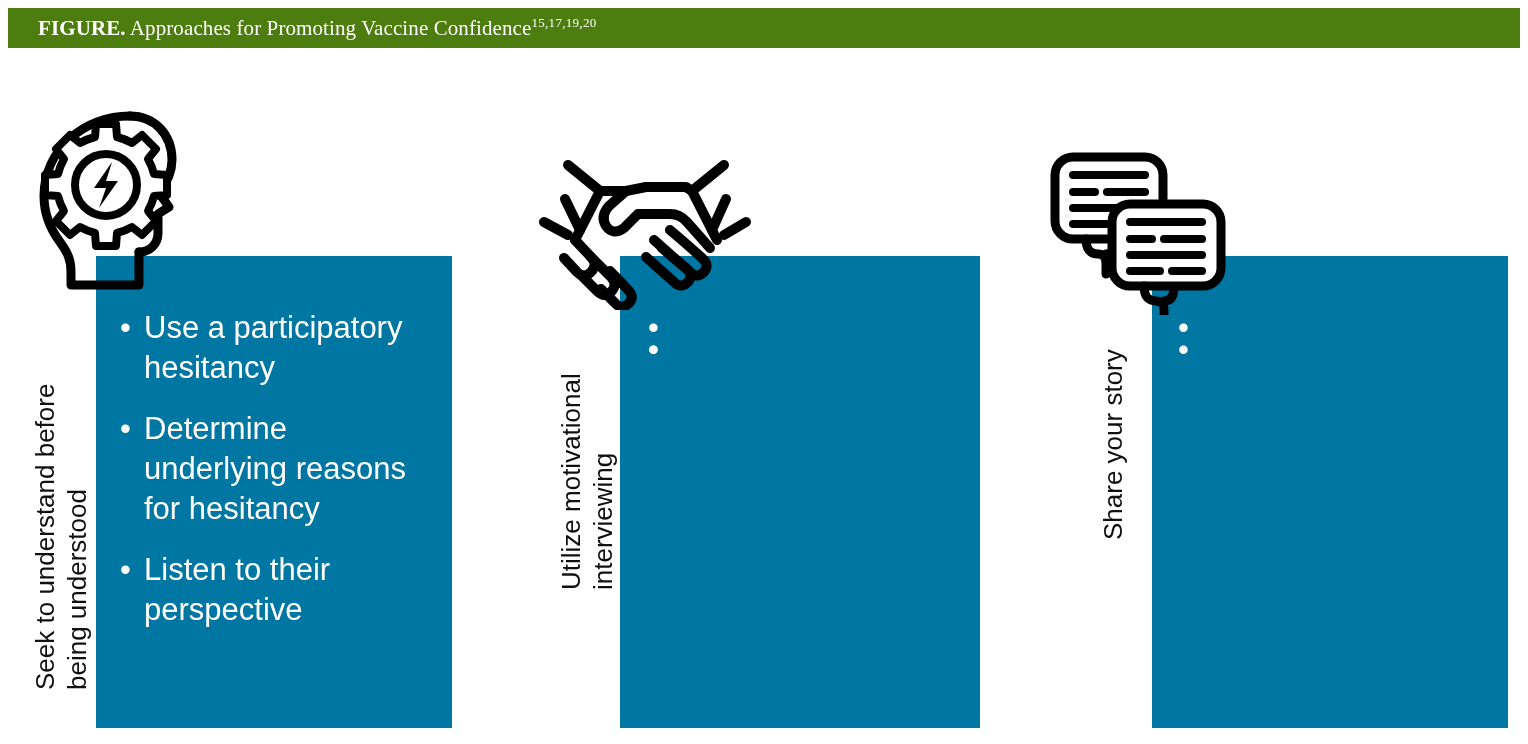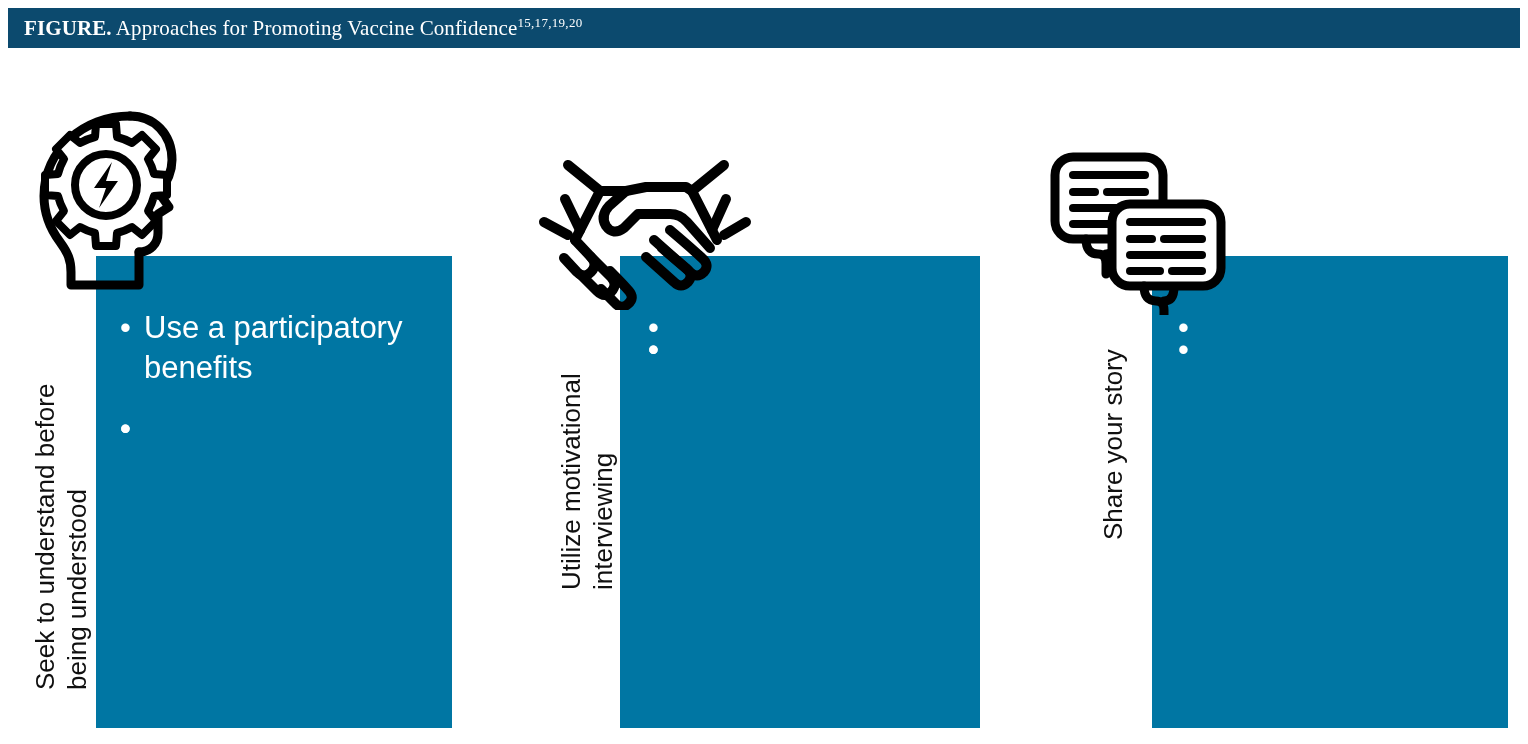--- a/index.html
+++ b/index.html
@@ -19,24 +19,24 @@
     background: #ffffff;
   }
 
   
   #header-bar {
     position: absolute;
     left: 8px;
     top: 8px;
     width: 1512px;
     height: 40px;
-    background: #0c4a6e;
+    background: #4d7c0f;
     display: flex;
     align-items: center;
-    padding-left: 16px;
+    padding-left: 30px;
   }
   #header-title {
     color: #ffffff;
     font-family: "Liberation Serif", serif;
     font-size: 21px;
     letter-spacing: 0.1px;
     white-space: nowrap;
   }
   #header-title .lead {
     font-weight: bold;
@@ -145,23 +145,23 @@
                  Q126 100 122 107 L130 117 L116 131 L106 123 Q99 127 91 129 L90 142 L70 142 L69 129 Q61 127 54 123
                  L44 131 L30 117 L38 107 Q34 100 32 92 L19 91 L19 71 L32 70 Q34 62 38 55 L30 45 L44 31 L54 39
                  Q61 35 69 33 Z" stroke="#000" stroke-width="8" stroke-linejoin="round" fill="#fff"></path>
         <circle cx="80" cy="81" r="31" stroke="#000" stroke-width="8" fill="#fff"></circle>
 
         <path d="M86 58 L68 84 L80 84 L73 104 L92 77 L80 77 Z" fill="#000"></path>
       </svg>
     </div>
 
     <ul class="bullets">
-      <li><span class="dot">•</span><span>Use a participatory benefits</span></li>
-      <li><span class="dot">•</span></li>
-      <li><span class="dot">•</span></li>
+      <li><span class="dot">•</span><span>Use a participatory hesitancy</span></li>
+      <li><span class="dot">•</span><span>Determine underlying reasons for hesitancy</span></li>
+      <li><span class="dot">•</span><span>Listen to their perspective</span></li>
     </ul>
   </div>
 
   <div class="column" id="col-2">
 
     <div class="panel"></div>
 
     <div class="side-label">Utilize motivational
 interviewing</div>
 

